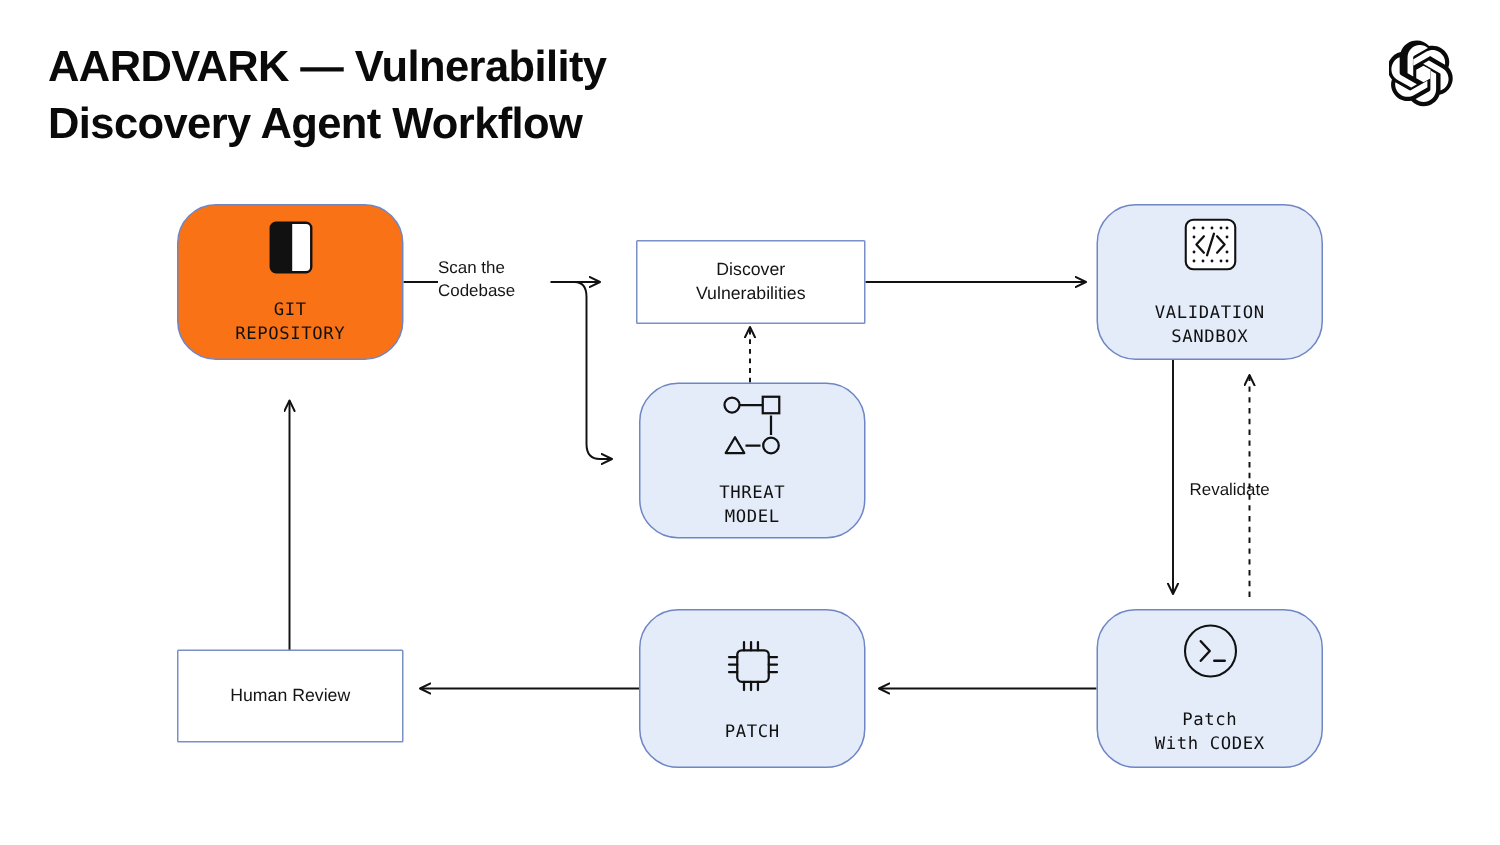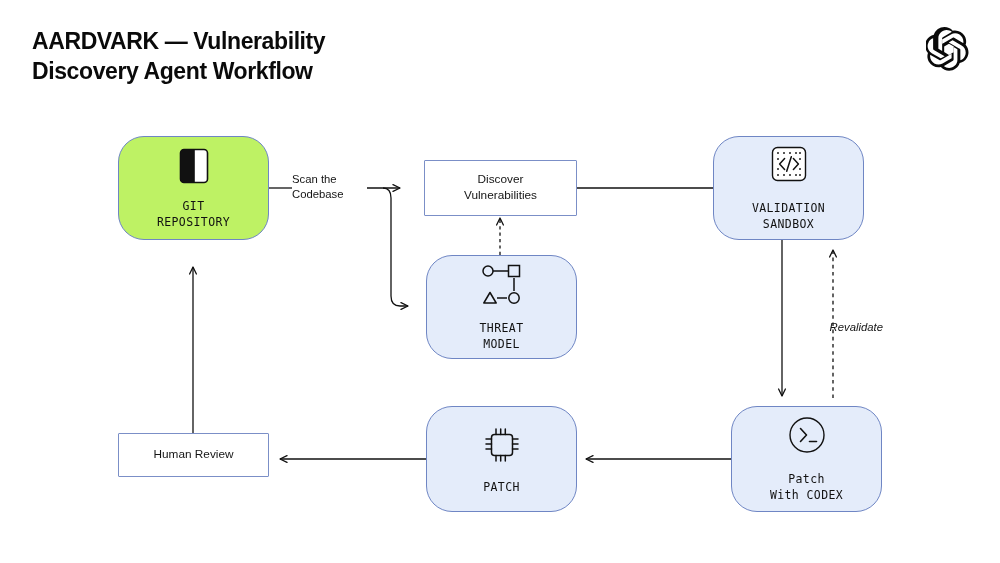--- a/index.html
+++ b/index.html
@@ -19,21 +19,21 @@
     position: absolute;
     inset: 0;
     width: 1000px;
     height: 563px;
   }
   
   .title {
     position: absolute;
     left: 32px;
     top: 26px;
-    font-size: 23px;
+    font-size: 29px;
     font-weight: 700;
     letter-spacing: -0.4px;
     line-height: 1.32;
     color: #0a0a0a;
     white-space: pre-line;
   }
   
   .brand-logo {
     position: absolute;
     right: 28px;
@@ -58,21 +58,21 @@
     flex-direction: column;
     align-items: center;
     justify-content: center;
   }
   .node-round {
     border: 1.4px solid #6f86c4;
     border-radius: 26px;
     background: #e4ecfa;
   }
   .node-round.plain {
-    background: #bef264;
+    background: #f97316;
   }
   .node-rect {
     border: 1.4px solid #7b8fc7;
     background: #ffffff;
     border-radius: 1px;
   }
   .node-icon {
     display: block;
     margin-bottom: 9px;
   }
@@ -190,21 +190,21 @@
     </span>
     <span class="node-label">THREAT
 MODEL</span>
   </div>
 
   <div class="node node-rect" style="left:424px; top:160px; width:153px; height:56px;">
     <span class="rect-label">Discover
 Vulnerabilities</span>
   </div>
 
-  <div class="node node-round" style="left:713px; top:136px; width:151px; height:104px;">
+  <div class="node node-round" style="left:731px; top:136px; width:151px; height:104px;">
     <span class="node-icon">
       <svg width="46" height="44" viewBox="0 0 46 44" aria-hidden="true">
         <rect x="6.5" y="3.5" width="33" height="33" rx="5" ry="5" fill="#ffffff" stroke="#111111" stroke-width="1.4"></rect>
         <g fill="#111111">
           <circle cx="12" cy="9" r="0.95"></circle>
             <circle cx="18" cy="9" r="0.95"></circle>
           <circle cx="24" cy="9" r="0.95"></circle>
             <circle cx="30" cy="9" r="0.95"></circle>
           <circle cx="34" cy="9" r="0.95"></circle>
           <circle cx="12" cy="15" r="0.95"></circle>
@@ -254,23 +254,23 @@
           <line x1="8" y1="26" x2="13.5" y2="26"></line>
           <line x1="34.5" y1="16" x2="40" y2="16"></line>
           <line x1="34.5" y1="21" x2="40" y2="21"></line>
           <line x1="34.5" y1="26" x2="40" y2="26"></line>
         </g>
       </svg>
     </span>
     <span class="node-label">PATCH</span>
   </div>
 
-  <div class="node node-rect" style="left:118px; top:433px; width:151px; height:44px;">
+  <div class="node node-rect" style="left:118px; top:433px; width:151px; height:62px;">
     <span class="rect-label">Human Review</span>
   </div>
 
   <div class="edge-label" style="left:292px; top:172px; width:80px;">Scan the
 Codebase</div>
 
-  <div class="edge-label" style="left:793px; top:320px; width:90px; text-align:right;font-style:italic;">Revalidate</div>
+  <div class="edge-label" style="left:793px; top:320px; width:90px; text-align:left;">Revalidate</div>
 
 
 </div>
 
 </body></html>

